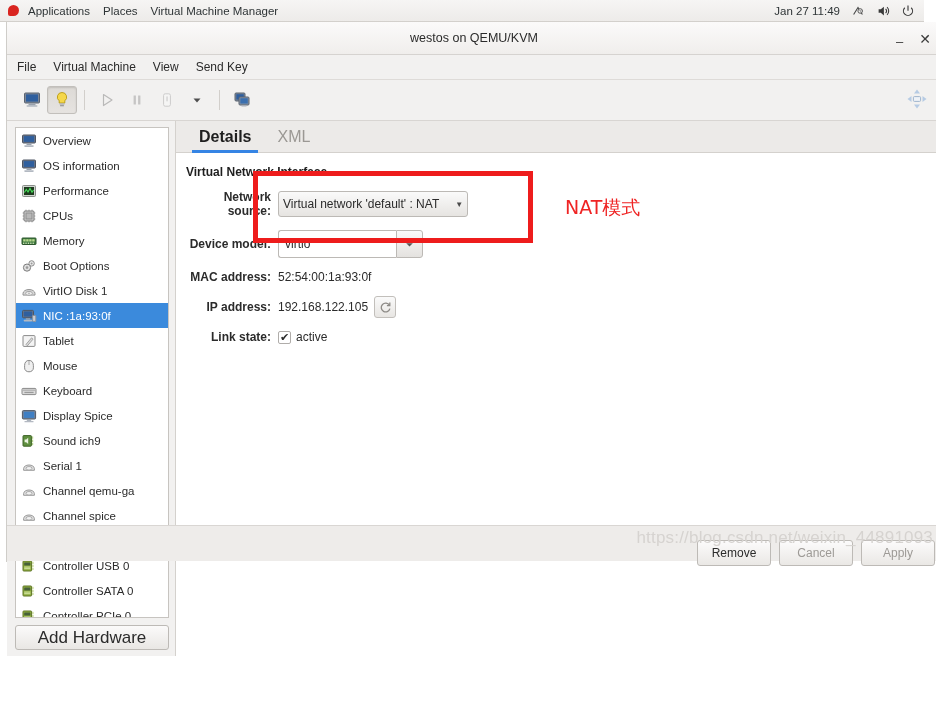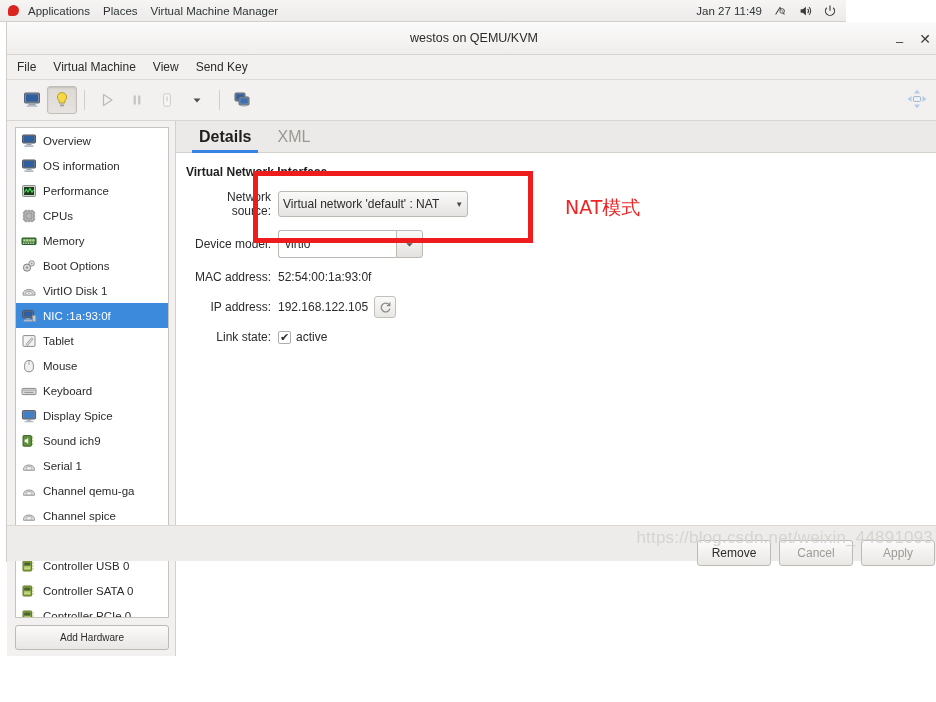--- a/index.html
+++ b/index.html
@@ -7,21 +7,21 @@
     margin: 0; padding: 0;
     width: 936px; height: 702px;
     overflow: hidden;
     font-family: "Liberation Sans", sans-serif;
     background: #ffffff;
   }
   #root { position: relative; width: 936px; height: 702px; background: #fff; }
 
   
   .gnome-panel {
-    position: absolute; left: 0; top: 0; width: 846px; height: 22px;
+    position: absolute; left: 0; top: 0; width: 924px; height: 22px;
     background: linear-gradient(to bottom, #f6f5f4 0%, #edebe9 100%);
     border-bottom: 1px solid #d3d0cc;
     display: flex; align-items: center;
     font-size: 11.5px; color: #2e3436;
   }
   .gnome-left { display: flex; align-items: center; gap: 13px; padding-left: 8px; }
   .gnome-item { cursor: default; white-space: nowrap; }
   .fedora-logo {
     width: 11px; height: 11px; position: relative; display: inline-block;
     margin-right: -4px;
@@ -107,21 +107,21 @@
     height: 25px; padding-left: 5px; color: #2b2b2b; cursor: pointer;
     white-space: nowrap;
   }
   .hw-row.sel { background: #3b8adc; color: #ffffff; }
   .hw-ico { width: 16px; height: 16px; flex: 0 0 16px; }
   .addhw-wrap { padding: 7px 0 6px 0; }
   .add-hw-btn {
     width: 100%; height: 25px;
     background: linear-gradient(to bottom,#fbfafa,#e9e7e4);
     border: 1px solid #bdbab6; border-radius: 3px;
-    font-size: 10px; color: #2b2b2b; cursor: pointer;
+    font-size: 17px; color: #2b2b2b; cursor: pointer;
     font-family: "Liberation Sans", sans-serif;
   }
 
   
   .detail-pane {
     flex: 1; background: #ffffff; border-left: 1px solid #d4d1cd;
     position: relative;
   }
   .tabs {
     height: 32px; background: #eceae8; display: flex; align-items: flex-end;
@@ -135,21 +135,21 @@
   .tab.active::after {
     content: ""; position: absolute; left: 4px; right: 4px; bottom: -1px;
     height: 3px; background: #3584e4;
   }
   .detail-body { padding: 12px 0 0 10px; }
   .sect-title { font-size: 12px; font-weight: bold; color: #1f1f1f; margin-bottom: 11px; }
 
   .frow { display: flex; align-items: center; margin-bottom: 12px; }
   .flabel {
     width: 92px; text-align: right; font-size: 12px; color: #2b2b2b;
-    padding-right: 7px; flex: 0 0 92px;
+    padding-right: 7px; flex: 0 0 92px; font-weight: bold;
   }
   .fvalue { font-size: 12px; color: #2b2b2b; }
 
   .combo {
     display: inline-flex; align-items: center; justify-content: space-between;
     height: 26px; padding: 0 4px;
     background: linear-gradient(to bottom,#fafafa,#e6e4e1);
     border: 1px solid #bcb9b5; border-radius: 3px;
     font-size: 12px; color: #2b2b2b; cursor: pointer; gap: 16px;
   }

